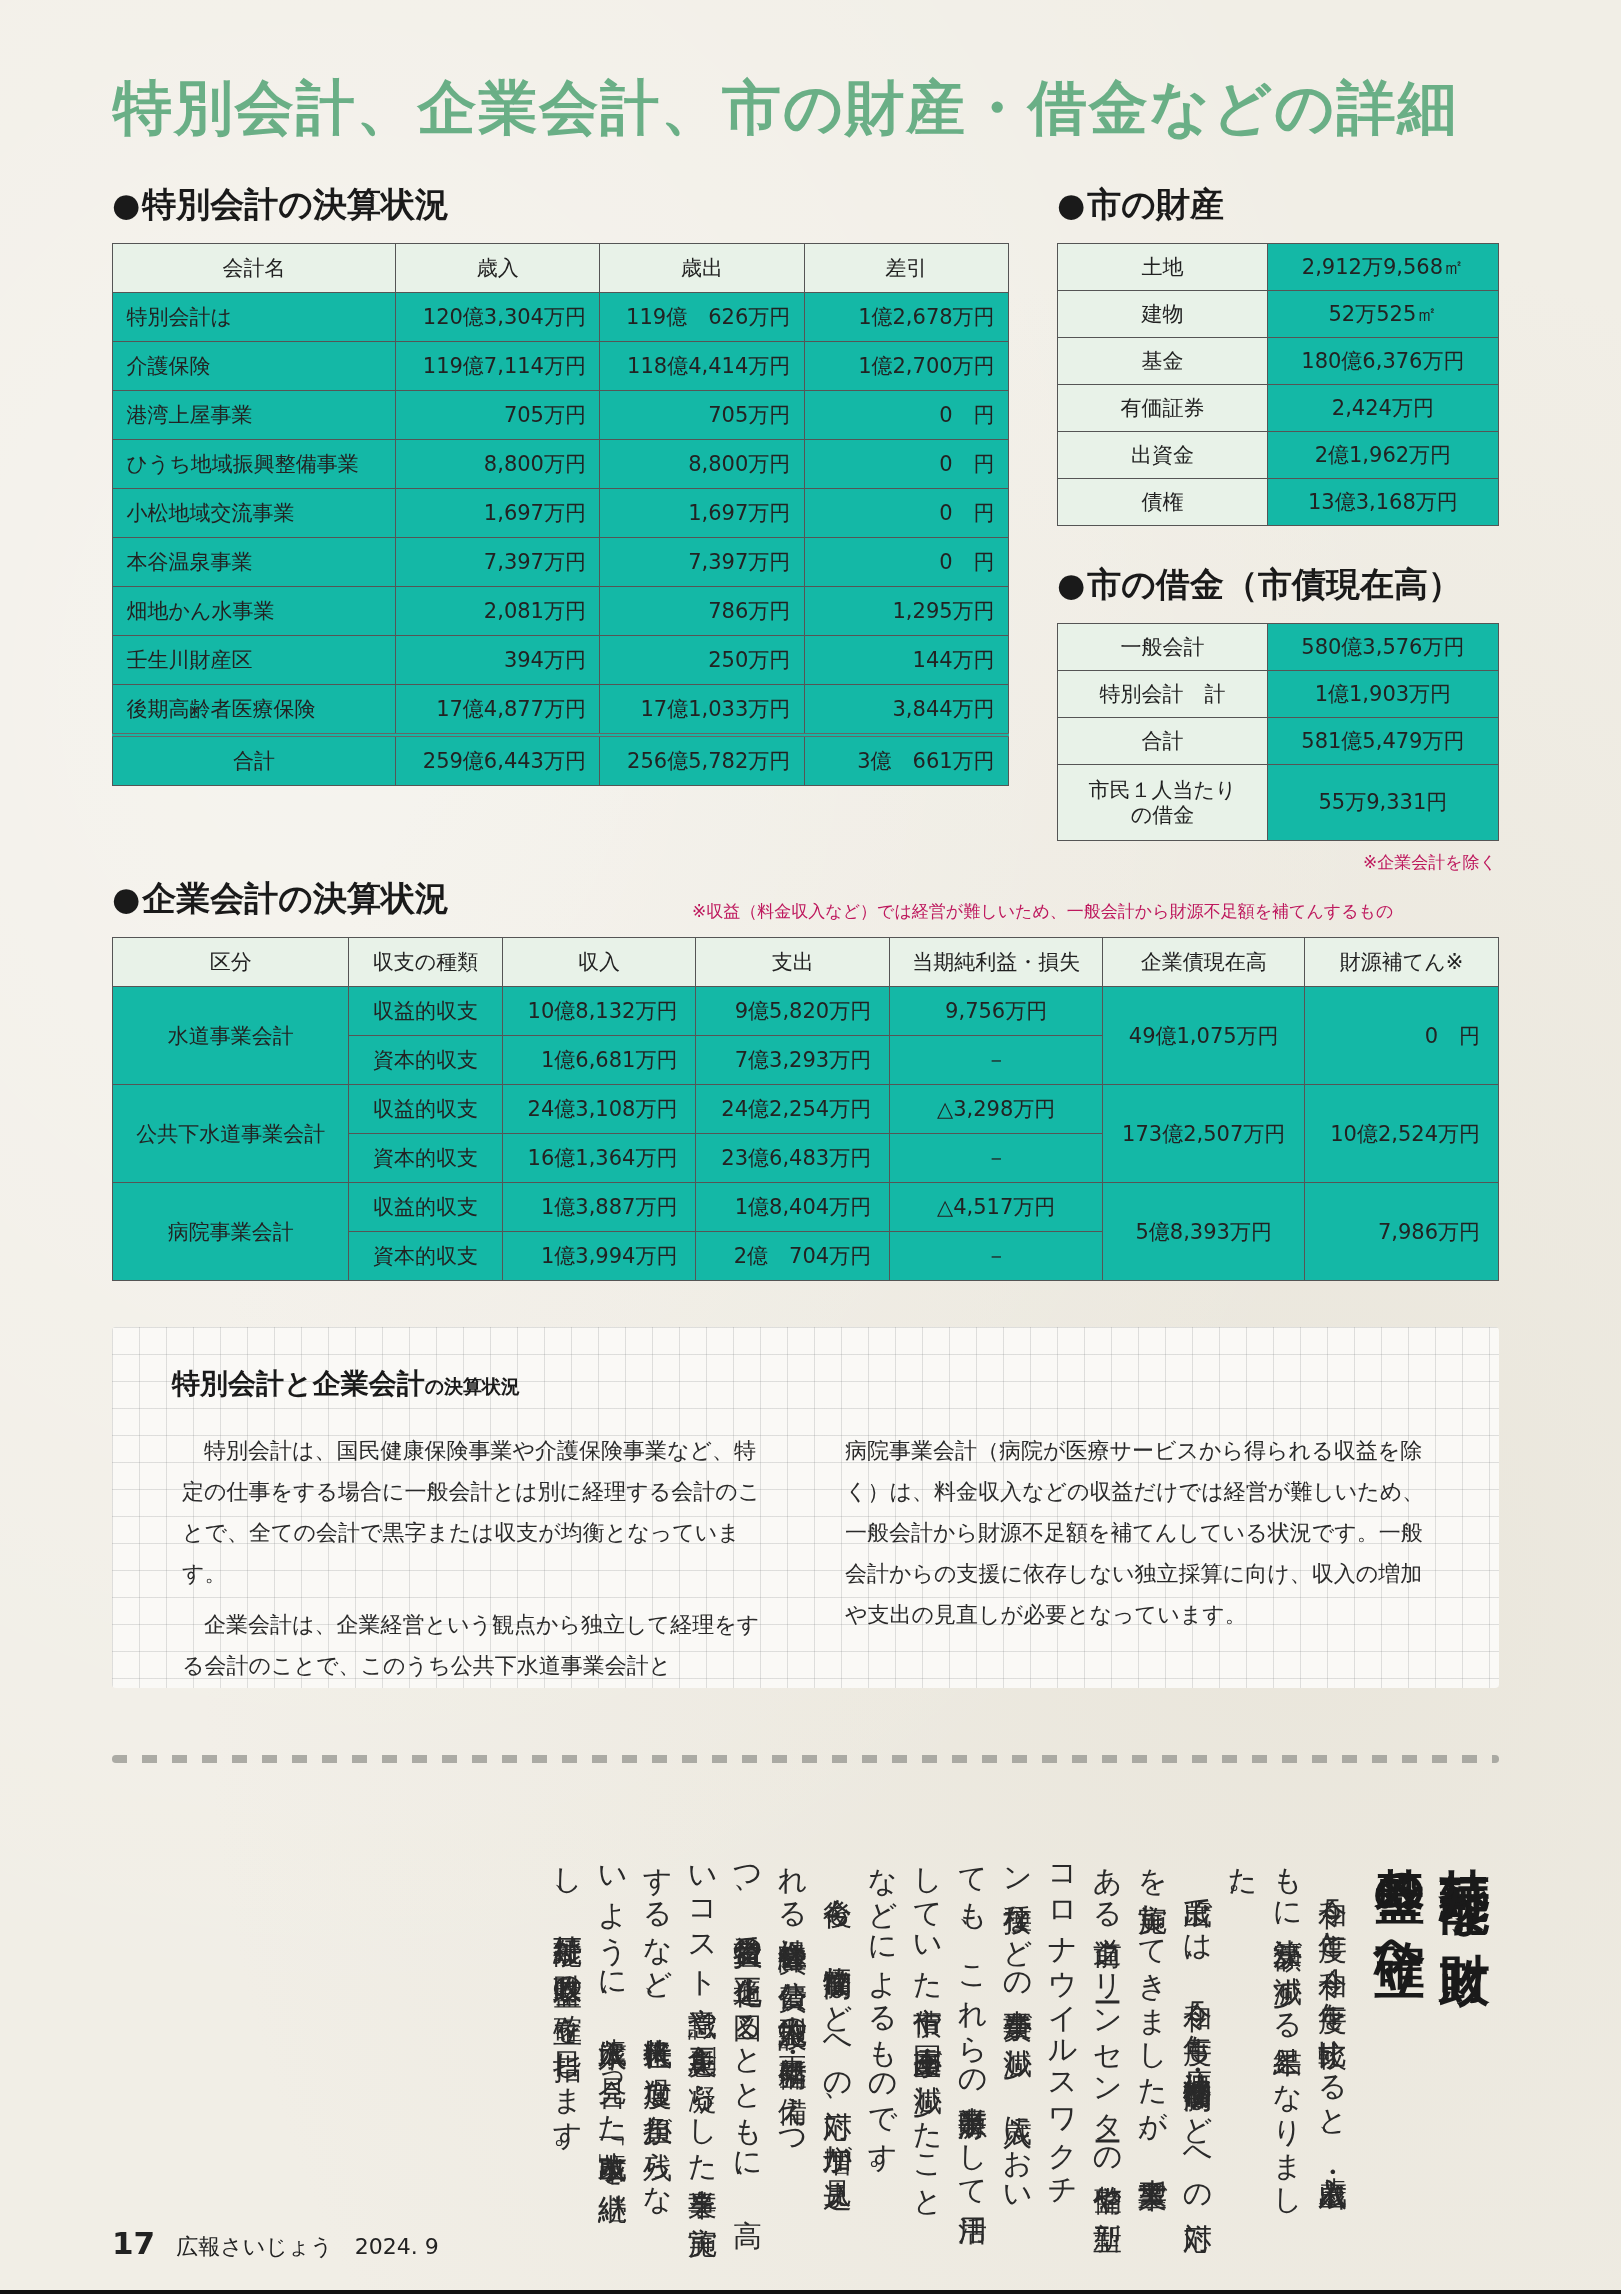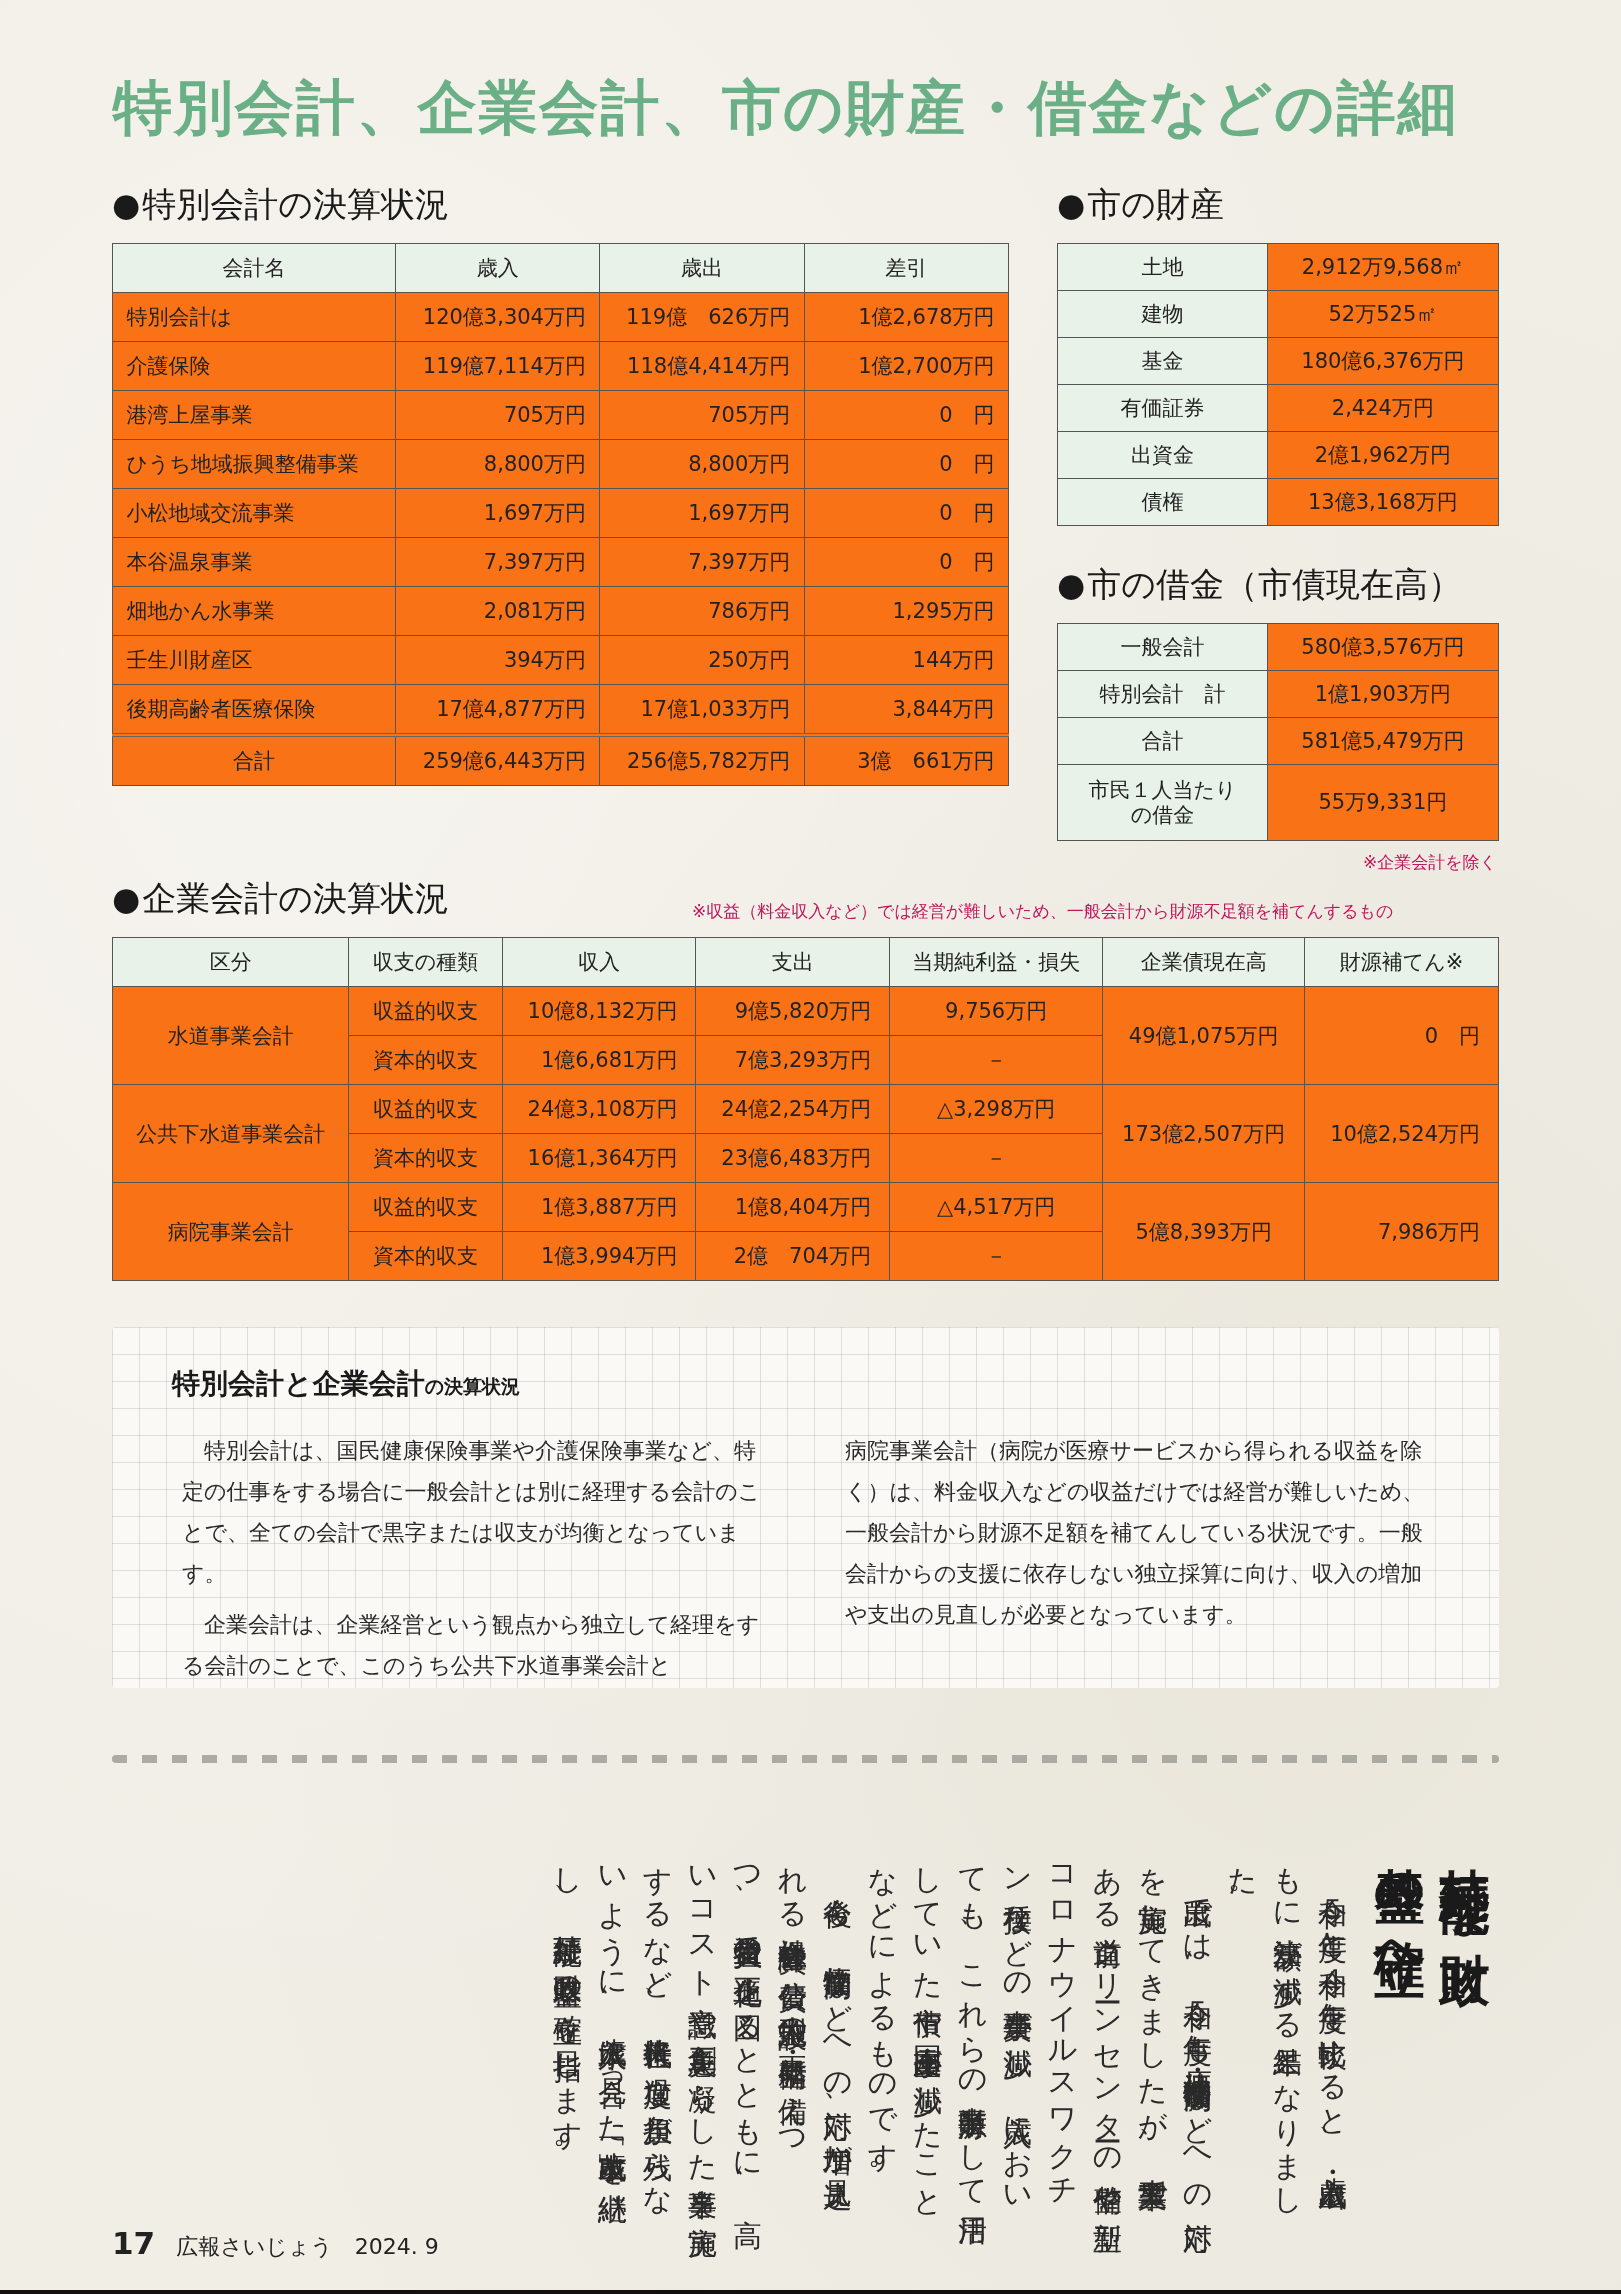--- a/index.html
+++ b/index.html
@@ -13,24 +13,24 @@
     color: #222;
     position: relative;
   }
   .abs { position: absolute; }
   .main-title {
     left: 113px; top: 69px;
     font-size: 59px; font-weight: bold; color: #6aaf86;
     letter-spacing: 1.9px; white-space: nowrap;
   }
   .sec-title {
-    font-size: 34px; font-weight: normal; color: #1a1a1a; white-space: nowrap;
+    font-size: 34px; font-weight: bold; color: #1a1a1a; white-space: nowrap;
   }
   .sec-title .dot { font-size: 32.5px; margin-right: 1.9px; }
-  table { border-collapse: collapse; position: absolute; background: #f97316; }
+  table { border-collapse: collapse; position: absolute; background: #14b8a6; }
   td, th { border: 1.9px solid #555; font-weight: normal; font-size: 21px; color: #222; padding: 0 13.4px; white-space: nowrap; }
   th { background: #e8f2e8; }
   .hdr-cell { background: #e8f2e8; text-align: center; }
   .num { text-align: right; }
   .ctr { text-align: center; }
 
   
   #tbl-special { left: 112px; top: 243px; width: 897px; }
   #tbl-special td, #tbl-special th { height: 48px; }
   #tbl-special tr.total td { border-top: 4.8px double #666; }

